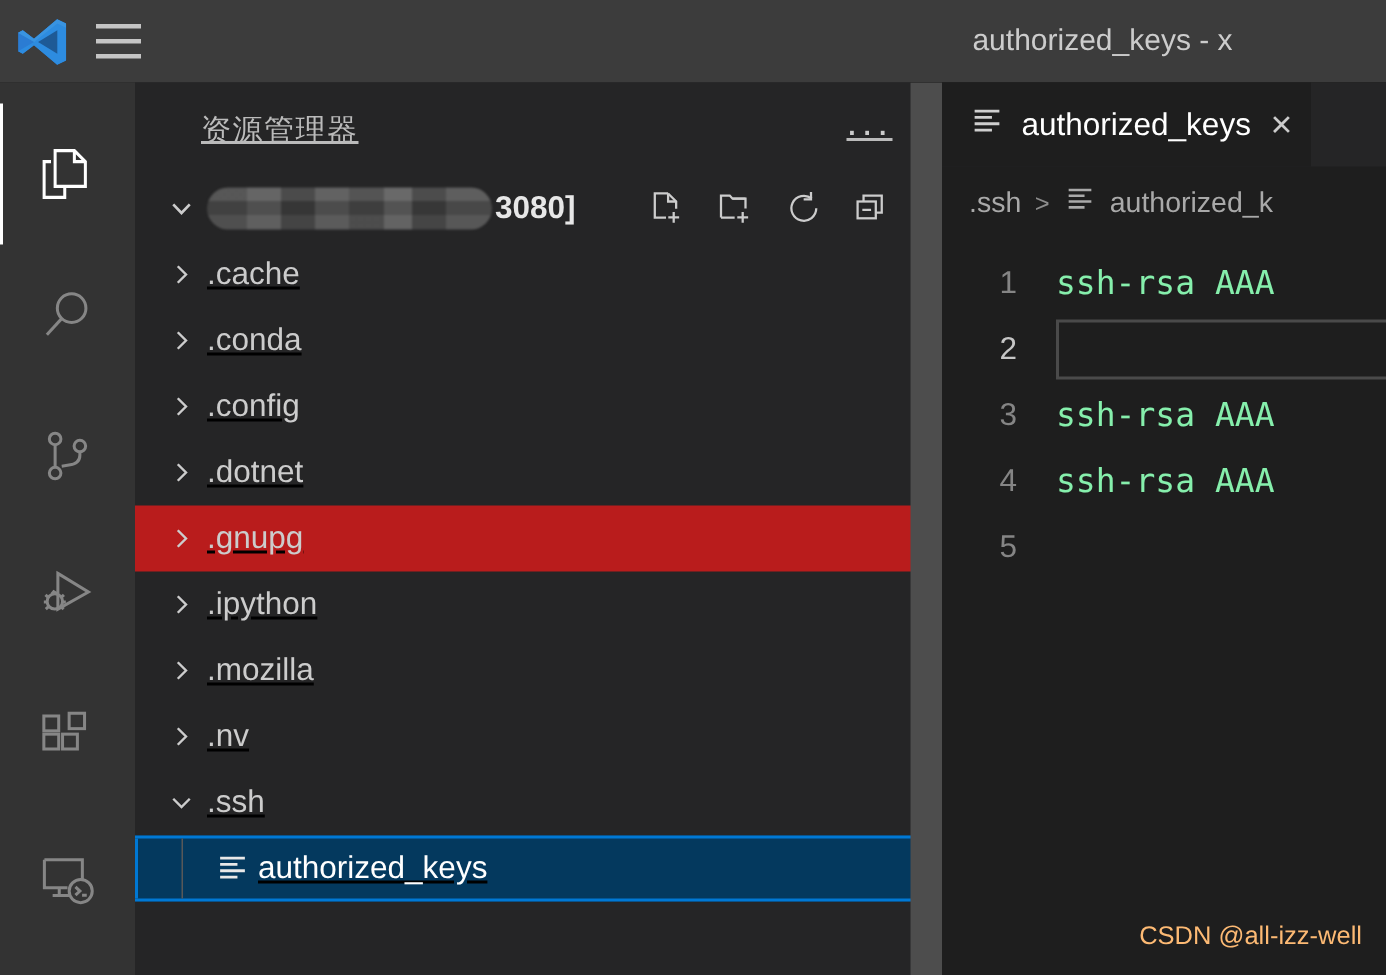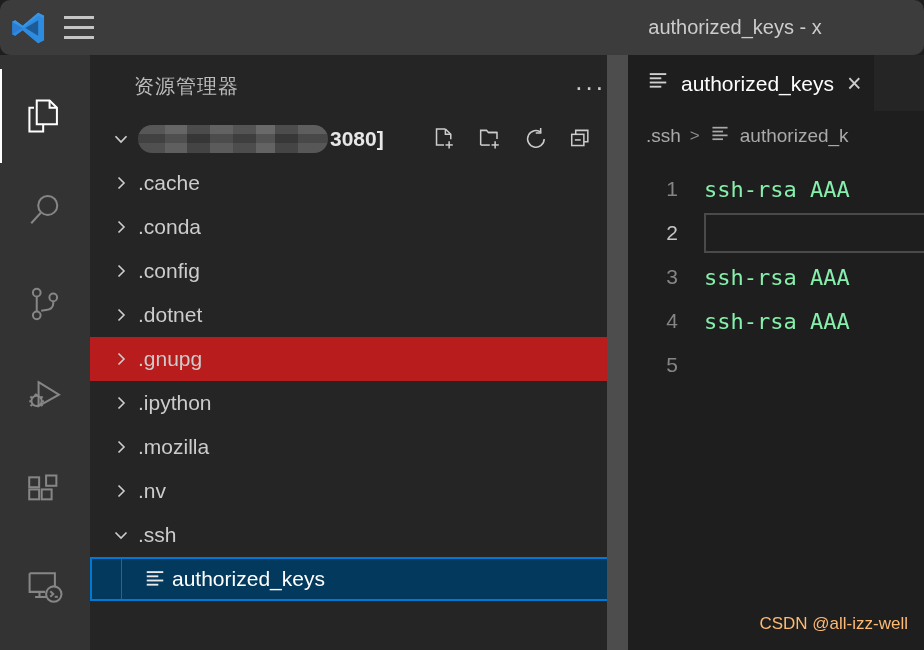--- a/index.html
+++ b/index.html
@@ -8,21 +8,21 @@
     background:#1e1e1e;
     font-family:"Liberation Sans", sans-serif;
     overflow:hidden;
   }
   #app { position:relative; width:924px; height:650px; }
 
   
   .titlebar {
     position:absolute; top:0; left:0; width:924px; height:55px;
     background:#3c3c3c;
-    display:flex; align-items:flex-start;border-radius:10px;
+    display:flex; align-items:flex-start;
   }
   .vscode-logo { width:56px; height:55px; display:flex; align-items:center; justify-content:center; }
   .hamburger { width:46px; height:55px; display:flex; flex-direction:column;
                align-items:center; justify-content:center; gap:7px; cursor:pointer; }
   .hamburger i { display:block; width:30px; height:3px; background:#c5c5c5; }
   .title-text {
     position:absolute; left:0; right:0; top:0; height:55px;
     display:flex; align-items:center; justify-content:center;
     color:#cccccc; font-size:20px; white-space:nowrap;
     pointer-events:none;
@@ -46,22 +46,22 @@
   }
   .act-item svg { display:block; }
 
   
   .sidebar {
     position:absolute; top:55px; left:90px; width:538px; height:595px;
     background:#252526; overflow:hidden;
   }
   .sidebar-header {
     height:62px; display:flex; align-items:center;
-    padding-left:44px; padding-right:22px;
-    color:#bbbbbb; font-size:20px; letter-spacing:1px;
+    padding-left:44px; padding-right:33px;
+    color:#bbbbbb; font-size:20px; letter-spacing:1px;text-decoration:underline;
   }
   .sidebar-header .more {
     margin-left:auto; color:#cccccc; font-size:26px; line-height:10px;
     letter-spacing:3px; cursor:pointer; padding-bottom:10px;
   }
   .tree-root {
     height:44px; display:flex; align-items:center;
     padding-left:14px; padding-right:32px;
     color:#e7e7e7; font-size:21px; font-weight:bold;
   }
@@ -79,21 +79,21 @@
   }
   .blur-name::after {
     content:""; position:absolute; inset:0;
     background:
       linear-gradient(180deg, rgba(255,255,255,.07) 0 33%, rgba(0,0,0,.12) 33% 66%, rgba(255,255,255,.03) 66% 100%);
   }
   .root-suffix { margin-left:2px; }
   .tree-actions { margin-left:auto; display:flex; align-items:center; gap:18px; }
   .tree-actions .ic { cursor:pointer; display:flex; }
 
-  .tree-list { position:relative; }
+  .tree-list { position:relative;text-decoration:underline; }
   .tree-row {
     height:44px; display:flex; align-items:center;
     color:#cccccc; font-size:21px; cursor:pointer;
     padding-left:14px; position:relative;
   }
   .tree-row.depth1 { padding-left:14px; }
   .tree-row.hover { background:#b91c1c; }
   .tree-row.selected {
     background:#04395e;
     border-top:2px solid #0078d4;

